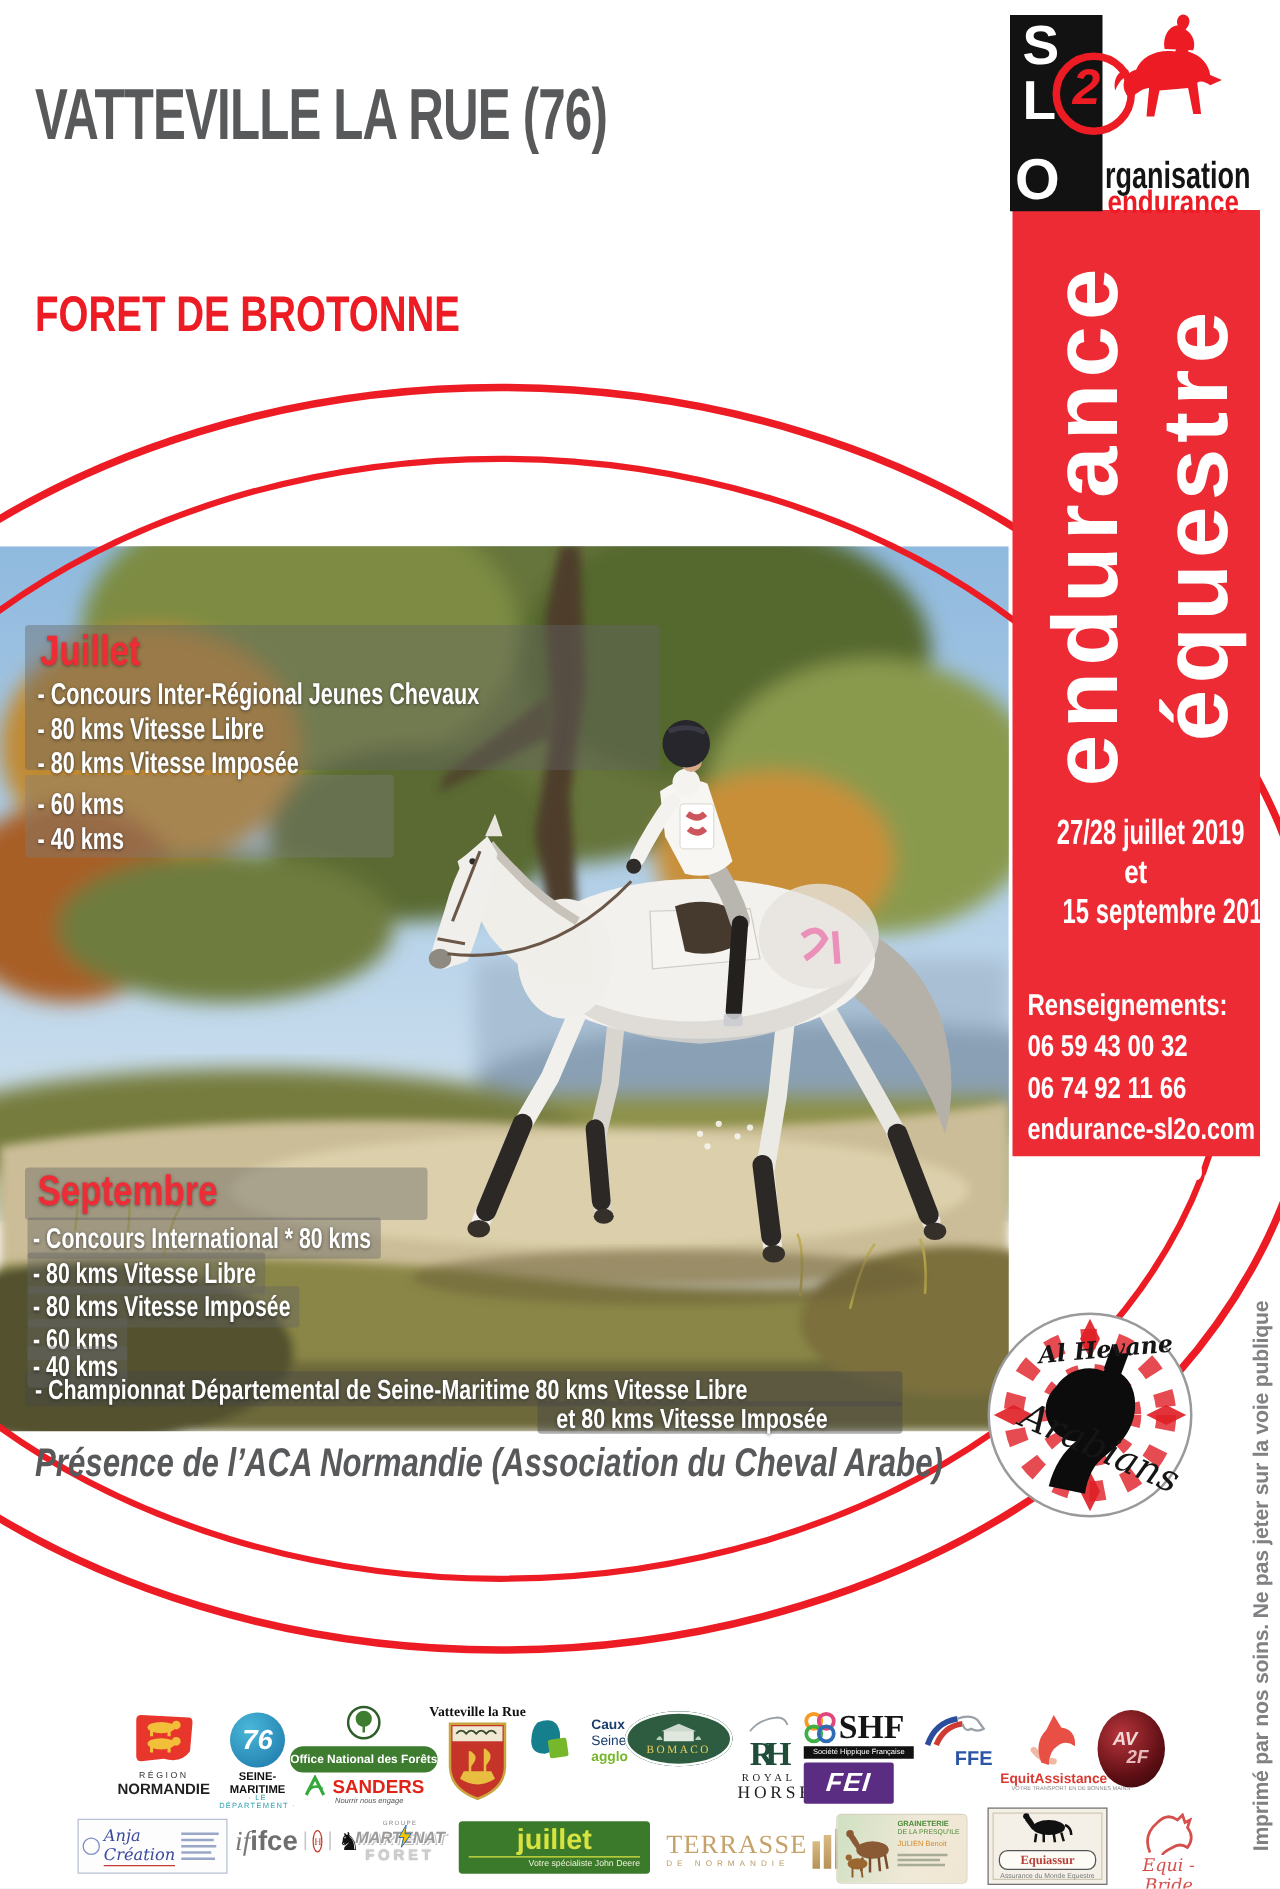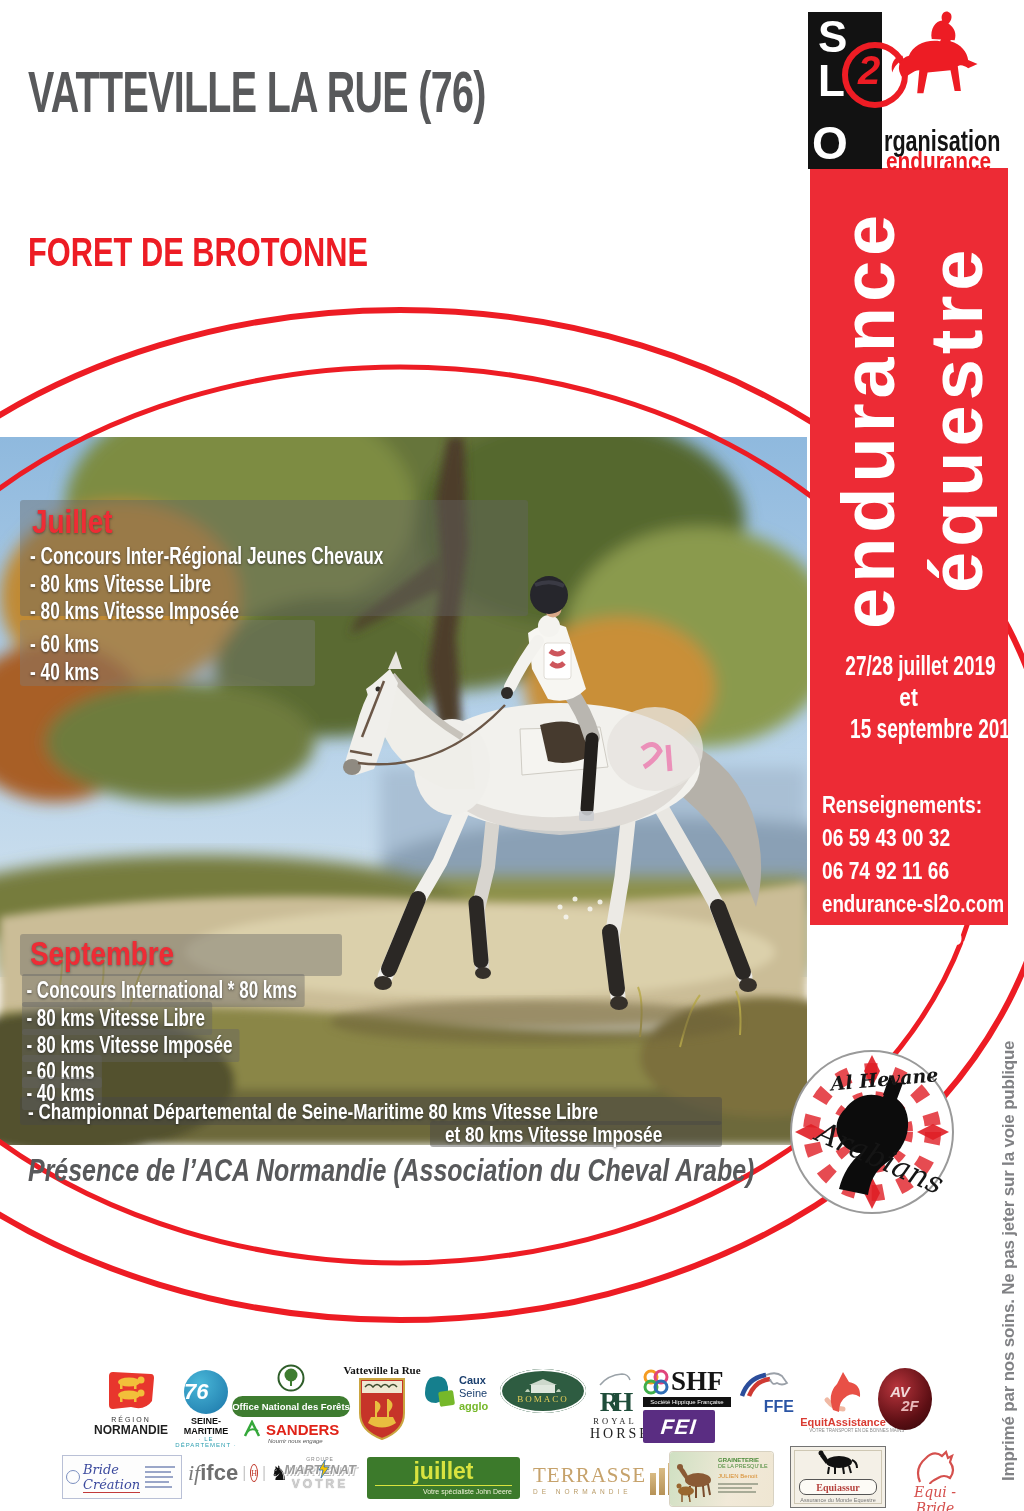--- a/index.html
+++ b/index.html
@@ -252,21 +252,21 @@
             <circle cx="35" cy="23" r="3.5"></circle>
           <rect x="14" y="27" width="2.5" height="5"></rect>
             <rect x="28" y="27" width="2.5" height="5"></rect>
           </g>
       </svg>
       <div style="font-size:7px;letter-spacing:2px;color:#333;">RÉGION</div>
       <div style="font-size:12px;font-weight:bold;color:#1f1f1f;">NORMANDIE</div>
     </div>
 
     <div class="abs" style="left:170px;top:1370px;width:72px;text-align:center;z-index:4;">
-      <div style="width:44px;height:44px;margin:0 auto;border-radius:50%;background:radial-gradient(circle at 35% 30%, #49b7d8, #1b75a8);display:flex;align-items:center;justify-content:flex-start;">
+      <div style="width:44px;height:44px;margin:0 auto;border-radius:50%;background:radial-gradient(circle at 35% 30%, #49b7d8, #1b75a8);display:flex;align-items:center;justify-content:center;">
         <span style="color:#fff;font-weight:bold;font-style:italic;font-size:22px;">76</span>
       </div>
       <div style="font-size:9px;font-weight:bold;color:#101010;margin-top:2px;">SEINE-MARITIME</div>
       <div style="font-size:6px;color:#2d9fb0;letter-spacing:1px;">· LE DÉPARTEMENT ·</div>
     </div>
 
     <div class="abs" style="left:232px;top:1364px;width:118px;text-align:center;z-index:4;">
       <svg width="28" height="28" viewBox="0 0 28 28">
         <circle cx="14" cy="14" r="12.5" fill="#fff" stroke="#2f5e2a" stroke-width="2"></circle>
         <circle cx="14" cy="11" r="6.5" fill="#3e7c30"></circle>
@@ -295,21 +295,21 @@
         <rect x="5" y="4" width="40" height="12" fill="#efe8d2"></rect>
         <path d="M8,10 q4,-5 8,0 q4,-5 8,0 q4,-5 8,0 q4,-5 8,0" stroke="#3d4a2e" stroke-width="1.5" fill="none"></path>
         <line x1="19" y1="24" x2="19" y2="42" stroke="#e9bd3f" stroke-width="2"></line>
         <line x1="31" y1="22" x2="31" y2="42" stroke="#e9bd3f" stroke-width="2"></line>
         <path d="M19,24 q9,4 0,13 Z" fill="#e9bd3f"></path>
           <path d="M31,22 q9,5 0,14 Z" fill="#e9bd3f"></path>
         <path d="M11,46 Q25,55 39,46 L36,40 H14 Z" fill="#e9bd3f"></path>
       </svg>
     </div>
 
-    <div class="abs" style="left:420px;top:1372px;width:86px;z-index:4;display:flex;gap:3px;align-items:center;">
+    <div class="abs" style="left:420px;top:1372px;width:86px;z-index:4;display:flex;gap:17px;align-items:center;">
       <svg width="36" height="40" viewBox="0 0 36 40">
         <path d="M10,6 Q26,0 28,15 Q29,28 16,31 Q5,31 5,21 Q5,11 10,6 Z" fill="#157f8d"></path>
         <rect x="19" y="19" width="15" height="15" rx="2" fill="#76b82a" transform="rotate(-8 26 26)"></rect>
       </svg>
       <div style="line-height:11px;">
         <span style="font-size:11px;font-weight:bold;color:#1b3f6e;">Caux</span><br>
         <span style="font-size:11px;color:#1b3f6e;">Seine</span><br>
         <span style="font-size:11px;font-weight:bold;color:#76b82a;">agglo</span>
       </div>
     </div>
@@ -371,21 +371,21 @@
     </div>
 
     <div class="abs" style="left:878px;top:1368px;width:54px;height:62px;border-radius:50%;background:radial-gradient(circle at 35% 32%, #b8343c, #5d0f14 62%, #2e0608);display:flex;flex-direction:column;align-items:center;justify-content:center;z-index:4;">
       <span style="color:#f0d9d9;font-weight:bold;font-style:italic;font-size:15px;line-height:14px;margin-right:10px;">AV</span>
       <span style="color:#e8b9ba;font-weight:bold;font-style:italic;font-size:15px;line-height:14px;margin-left:10px;">2F</span>
     </div>
 
     <div class="abs" style="left:62px;top:1455px;width:118px;height:42px;border:1px solid #b9c0d6;background:#fdfdfd;display:flex;align-items:center;z-index:4;">
       <div style="width:12px;height:12px;border:1.5px solid #7b8fc0;border-radius:50%;margin:0 3px;"></div>
       <div style="line-height:14px;">
-        <span style="font-family:'DejaVu Serif',serif;font-style:italic;font-size:13px;color:#3c4a9e;">Bride</span><br>
+        <span style="font-family:'DejaVu Serif',serif;font-style:italic;font-size:13px;color:#3c4a9e;">Anja</span><br>
         <span style="font-family:'DejaVu Serif',serif;font-style:italic;font-size:13px;color:#3c4a9e;border-bottom:1px solid #c23a3a;">Création</span>
       </div>
       <div style="margin-left:5px;">
         <div style="width:30px;height:2px;background:#9aa6c8;margin:3px 0;"></div>
         <div style="width:26px;height:2px;background:#9aa6c8;margin:3px 0;"></div>
         <div style="width:28px;height:2px;background:#9aa6c8;margin:3px 0;"></div>
         <div style="width:24px;height:2px;background:#9aa6c8;margin:3px 0;"></div>
         <div style="width:27px;height:2px;background:#9aa6c8;margin:3px 0;"></div>
       </div>
     </div>
@@ -397,21 +397,21 @@
       <span style="color:#c9c9c9;">|</span>
       <span style="font-size:20px;color:#111;">♞</span>
     </div>
 
     <div class="abs" style="left:283px;top:1456px;width:74px;text-align:center;z-index:4;">
       <div style="font-size:5px;letter-spacing:1px;color:#888;">GROUPE</div>
       <div style="position:relative;font-size:13px;font-weight:bold;font-style:italic;color:#9b9b9b;text-shadow:1px 1px 0 #fff,2px 2px 0 #c2c2c2;">MARTENAT</div>
       <svg class="abs" style="left:34px;top:4px;" width="14" height="18" viewBox="0 0 14 18">
         <polygon points="8,0 2,10 6,10 4,18 12,7 7,7" fill="#f5c400" stroke="#2b6fb4" stroke-width="0.8"></polygon>
       </svg>
-      <div style="font-size:12px;font-weight:bold;letter-spacing:3px;color:#cfcfcf;text-shadow:0 0 1px #8f8f8f;">VOTRE</div>
+      <div style="font-size:12px;font-weight:bold;letter-spacing:3px;color:#cfcfcf;text-shadow:0 0 1px #8f8f8f;">FORET</div>
     </div>
 
     <div class="abs" style="left:367px;top:1457px;width:153px;height:42px;background:#3c7a2b;border-radius:3px;z-index:4;">
       <div style="text-align:center;font-weight:bold;font-size:23px;color:#d9e33f;line-height:28px;border-bottom:1px solid #d9e33f;margin:0 8px;">juillet</div>
       <div style="text-align:right;font-size:7px;color:#eef2d8;padding:2px 8px 0 0;">Votre spécialiste John Deere</div>
     </div>
 
     <div class="abs" style="left:533px;top:1458px;width:122px;z-index:4;">
       <div style="display:flex;align-items:flex-end;gap:4px;">
         <div>

